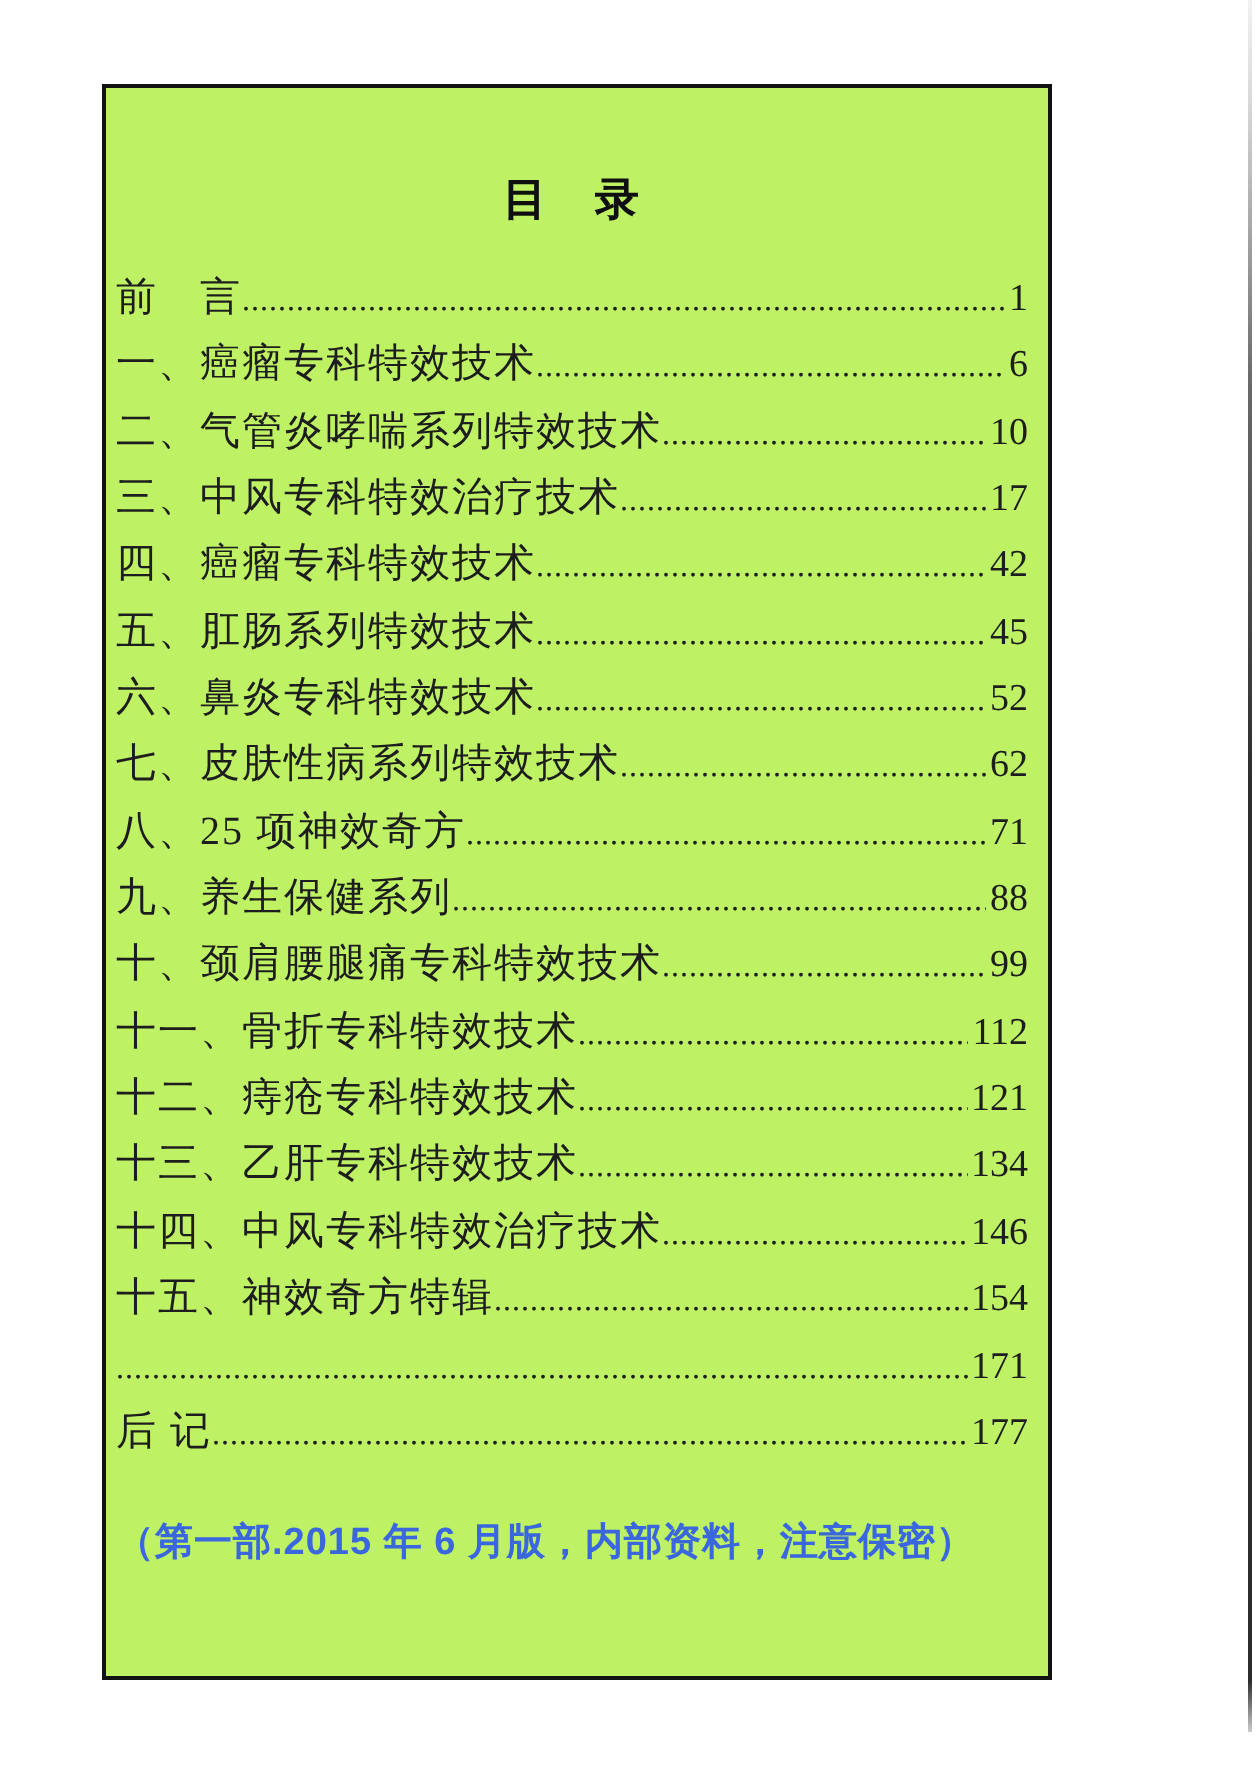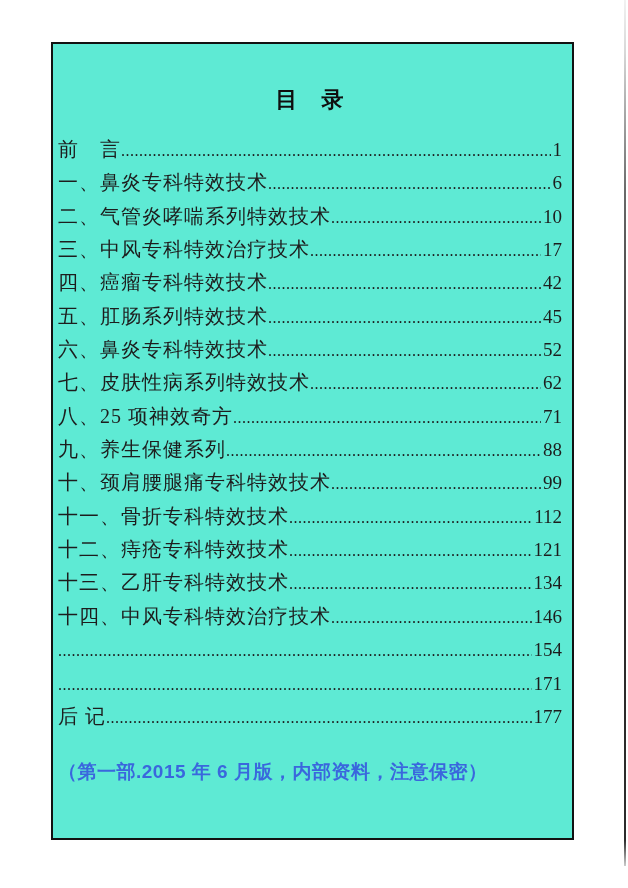--- a/index.html
+++ b/index.html
@@ -22,26 +22,26 @@
     top: 0;
     width: 2px;
     height: 866px;
     background: linear-gradient(to bottom,
       #f2f2f2 0%, #d8d8d8 6%, #6a6a6a 22%, #2d2d2d 45%, #2b2b2b 97%, #cccccc 100%);
   }
   .page-frame {
     position: absolute;
     left: 51px;
     top: 42px;
-    width: 523px;
+    width: 475px;
     height: 798px;
     border: 2.5px solid #121212;
     box-sizing: border-box;
     padding: 0 10px 0 5px;
-    background: #5eead4;
+    background: #bef264;
   }
   .toc-title {
     margin-top: 42px;
     text-align: center;
     font-size: 22px;
     line-height: 28px;
     font-weight: bold;
     color: #0f0f0f;
     letter-spacing: 1px;
     white-space: pre;
@@ -100,21 +100,21 @@
 <div class="page-frame">
   <div class="toc-title">目　录</div>
 
   <div class="toc-list">
       <div class="toc-row">
     <span class="toc-label">前　言</span>
     <span class="toc-dots"></span>
     <span class="toc-page">1</span>
   </div>
       <div class="toc-row">
-    <span class="toc-label">一、鼻炎专科特效技术</span>
+    <span class="toc-label">一、癌瘤专科特效技术</span>
     <span class="toc-dots"></span>
     <span class="toc-page">6</span>
   </div>
       <div class="toc-row">
     <span class="toc-label">二、气管炎哮喘系列特效技术</span>
     <span class="toc-dots"></span>
     <span class="toc-page">10</span>
   </div>
       <div class="toc-row">
     <span class="toc-label">三、中风专科特效治疗技术</span>
@@ -170,20 +170,21 @@
     <span class="toc-label">十三、乙肝专科特效技术</span>
     <span class="toc-dots"></span>
     <span class="toc-page">134</span>
   </div>
       <div class="toc-row">
     <span class="toc-label">十四、中风专科特效治疗技术</span>
     <span class="toc-dots"></span>
     <span class="toc-page">146</span>
   </div>
       <div class="toc-row">
+    <span class="toc-label">十五、神效奇方特辑</span>
     <span class="toc-dots"></span>
     <span class="toc-page">154</span>
   </div>
       <div class="toc-row">
     <span class="toc-dots"></span>
     <span class="toc-page">171</span>
   </div>
       <div class="toc-row">
     <span class="toc-label">后 记</span>
     <span class="toc-dots"></span>

